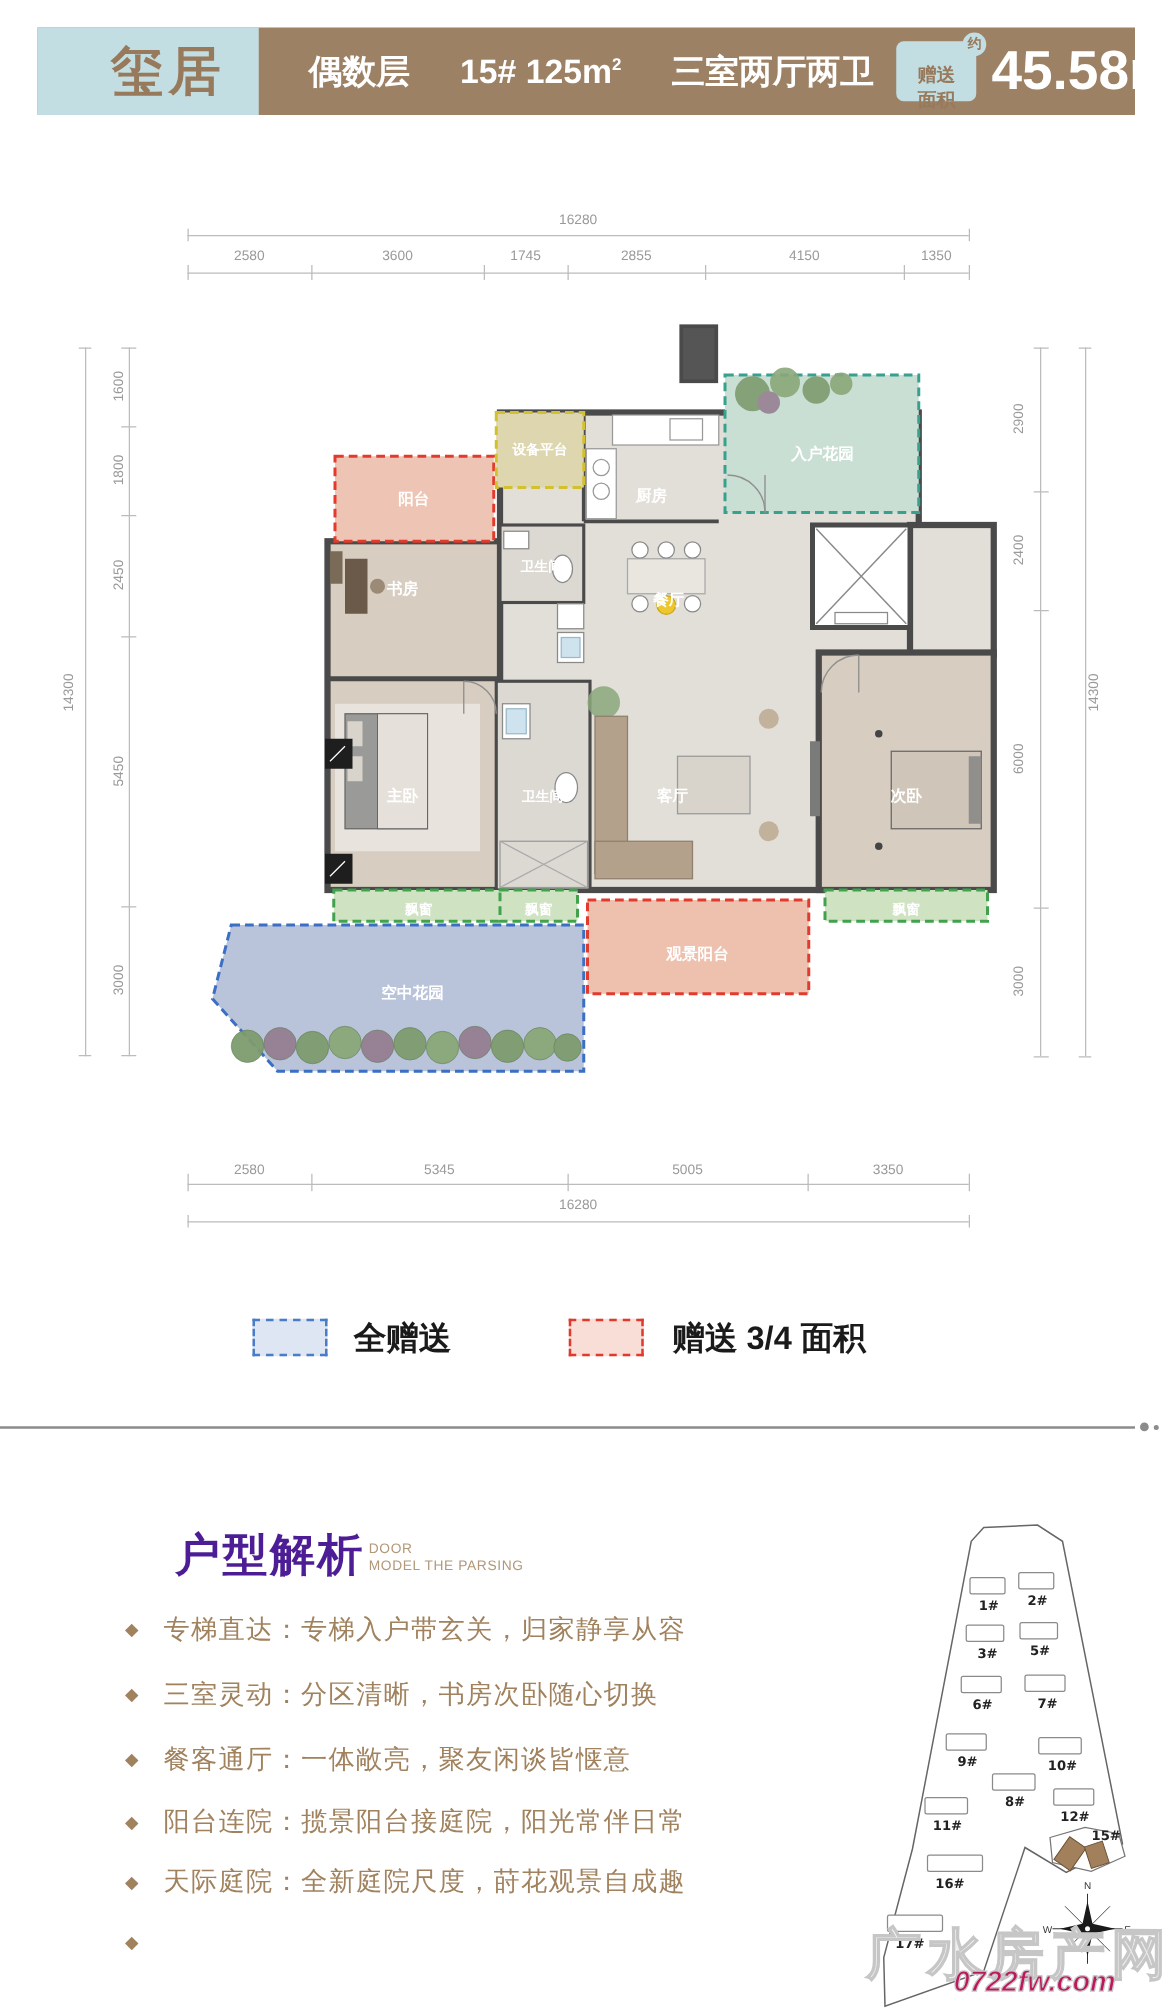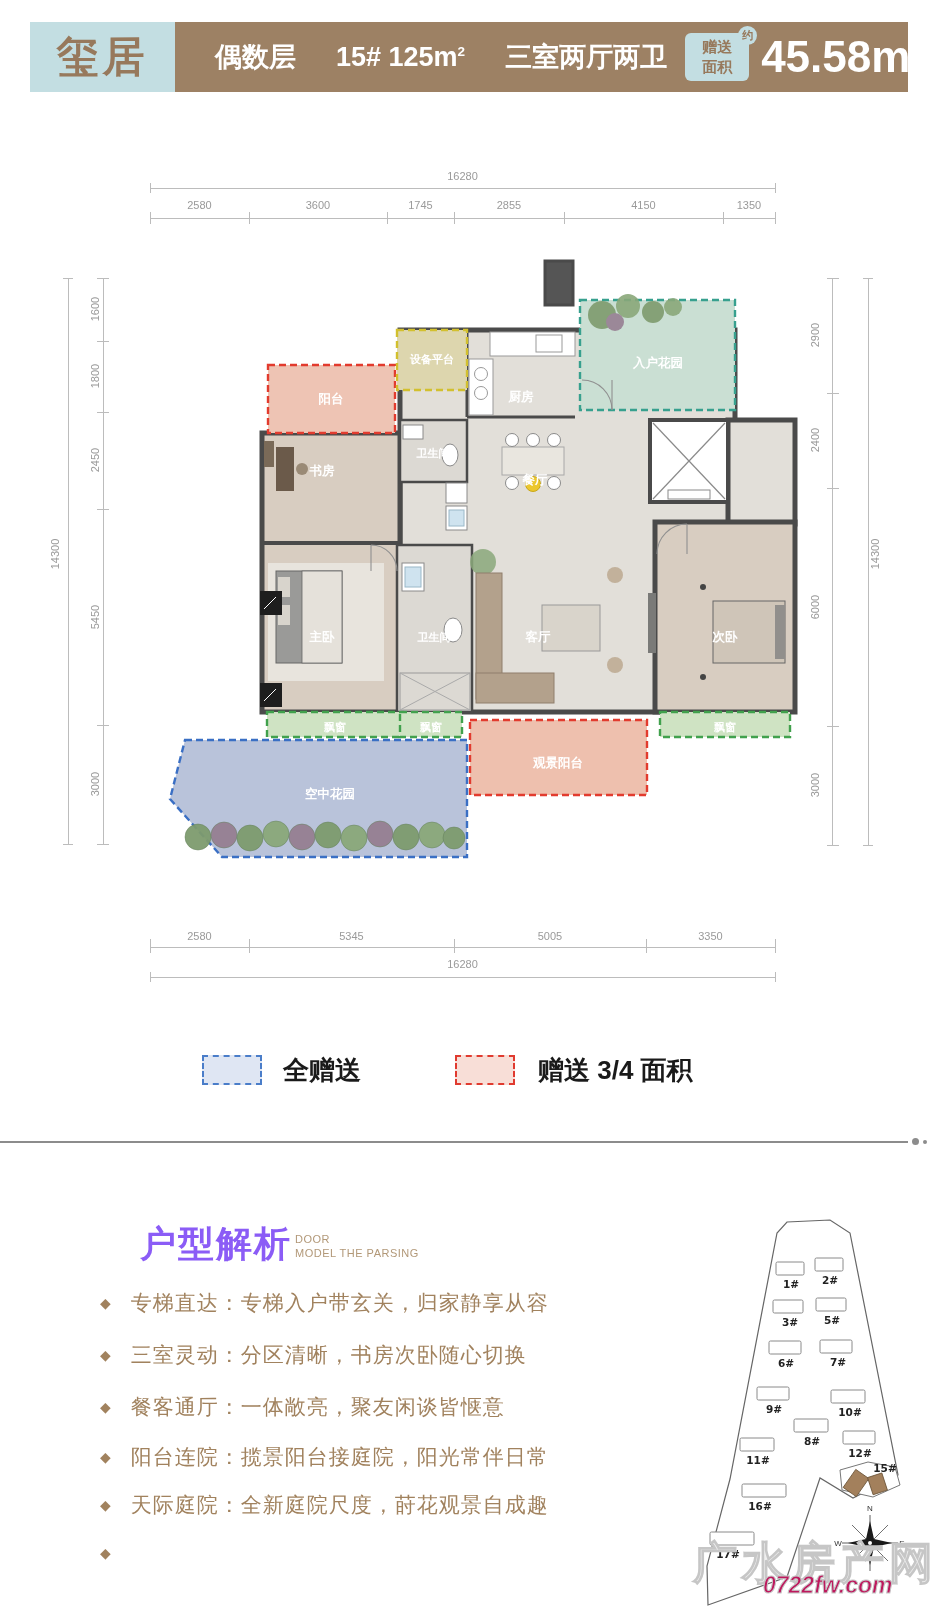--- a/index.html
+++ b/index.html
@@ -2,28 +2,28 @@
 <html><head>
 <meta charset="utf-8">
 <style>
   html,body{margin:0;padding:0;background:#fff;}
   body{font-family:"Liberation Sans","DejaVu Sans",sans-serif;}
   .page{position:relative;width:937px;height:1608px;background:#fff;overflow:hidden;}
   .abs{position:absolute;}
 
   
   .header{position:absolute;left:30px;top:22px;width:878px;height:70px;background:#9d8164;display:flex;align-items:center;}
-  .logo-box{flex:none;width:145px;height:70px;background:#c3dee2;display:flex;align-items:center;justify-content:center;}
+  .logo-box{flex:none;width:145px;height:70px;background:#c3dee2;display:flex;align-items:center;justify-content:center;padding-left:32px;}
   .logo-box span{font-size:42px;font-weight:700;color:#97795c;letter-spacing:4px;}
   .hitem{color:#fff;font-weight:700;font-size:27px;white-space:nowrap;}
   .hdiv{width:2px;height:36px;background:rgba(255,255,255,.85);margin:0 20px;}
   .sup{font-size:.5em;vertical-align:super;font-weight:700;}
   .badge{position:relative;margin-left:18px;width:64px;height:48px;background:#c3dee2;border-radius:6px;text-align:center;flex:none;}
   .badge .bl{display:block;font-size:15px;font-weight:700;color:#97795c;line-height:20px;}
-  .badge .bl:first-child{margin-top:4px;}
+  .badge .bl:first-child{margin-top:18px;}
   .badge .approx{position:absolute;right:-8px;top:-7px;width:19px;height:19px;border-radius:50%;background:#c3dee2;color:#97795c;font-size:11px;line-height:19px;font-weight:700;}
   .big-area{color:#fff;font-weight:700;font-size:44px;margin-left:12px;white-space:nowrap;}
   .big-area .sup{font-size:22px;}
 
   
   .plan-wrap{position:absolute;left:40px;top:165px;width:860px;height:830px;}
   .dim-line{position:absolute;background:#bcbcbc;}
   .tick{position:absolute;background:#bcbcbc;}
   .dim-label{position:absolute;font-size:11px;color:#9a9a9a;text-align:center;white-space:nowrap;}
   .vrot{transform:rotate(-90deg);}
@@ -32,21 +32,21 @@
   .legend-box{position:absolute;width:60px;height:30px;box-sizing:border-box;}
   .legend-label{position:absolute;font-size:26px;font-weight:600;color:#1a1a1a;line-height:30px;white-space:nowrap;}
   .lb-blue{background:#dfe6f3;border:2px dashed #4a7dc9;}
   .lb-red{background:#f8ded7;border:2px dashed #e03a2f;}
 
   
   .divider{position:absolute;left:0;top:1141px;width:908px;height:2px;background:#8c8c8c;}
   .dot{position:absolute;border-radius:50%;background:#8c8c8c;}
 
   
-  .sec-title{position:absolute;left:140px;top:1220px;font-size:36px;font-weight:700;color:#8b5cf6;letter-spacing:2px;}
+  .sec-title{position:absolute;left:140px;top:1220px;font-size:36px;font-weight:700;color:#4c1d95;letter-spacing:2px;}
   .sec-sub{position:absolute;left:295px;top:1232px;font-size:11px;color:#b29878;letter-spacing:.5px;line-height:14px;}
   .bullet{position:absolute;left:100px;height:30px;display:flex;align-items:center;}
   .bullet .dia{font-size:14px;color:#a1825e;margin-right:20px;}
   .bullet .txt{font-size:21px;font-weight:500;color:#a1825e;letter-spacing:1px;white-space:nowrap;}
 
   
   .wm1{position:absolute;left:693px;top:1534px;width:244px;font-size:44px;font-weight:700;letter-spacing:5px;color:#efefef;-webkit-text-stroke:1.2px #c6c6c6;white-space:nowrap;z-index:6;}
   .wm2{position:absolute;left:763px;top:1572px;font-size:23px;font-style:italic;font-weight:700;color:#be185d;-webkit-text-stroke:1px #c6c6c6;z-index:6;}
 </style>
 </head>

